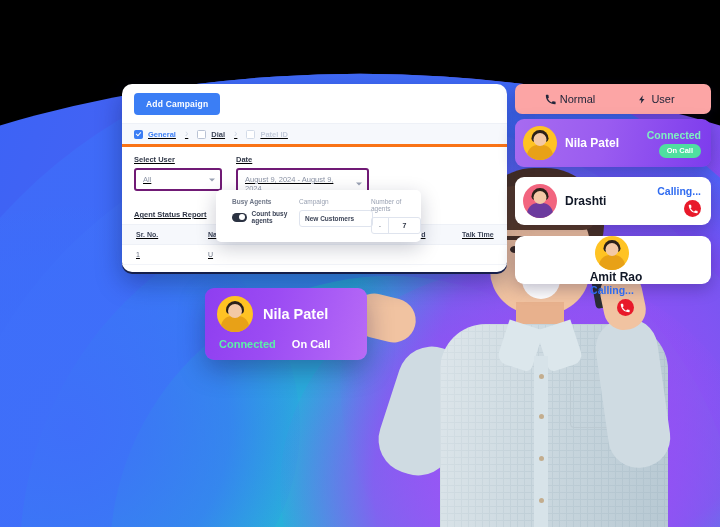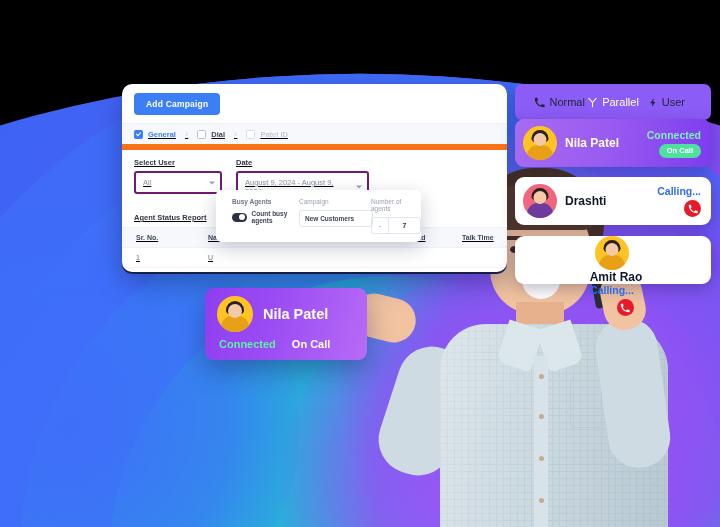--- a/index.html
+++ b/index.html
@@ -69,21 +69,21 @@
     text-decoration:underline;
   }
   .dash-top{padding:9px 12px 8px 12px;}
   .add-campaign{
     display:inline-block;background:#3b7ef5;color:#fff;border:none;
     font-size:8.5px;font-weight:bold;letter-spacing:.2px;
     padding:6px 12px;border-radius:4px;cursor:pointer;
   }
   .steps{
     display:flex;align-items:center;gap:9px;
-    background:#f6f8fc;border-top:1px solid #eef1f7;border-bottom:6px solid #f97316;
+    background:#f6f8fc;border-top:1px solid #eef1f7;border-bottom:3px solid #f97316;
     padding:5px 12px;
   }
   .step{display:flex;align-items:center;gap:5px;font-size:7.5px;font-weight:bold;}
   .step .box{width:7px;height:7px;border-radius:1.5px;border:1px solid #b9c2d4;background:#fff;
     display:inline-block;position:relative;}
   .step.done .box{background:#3b7ef5;border-color:#3b7ef5;}
   .step.done .box:after{
     content:"";position:absolute;left:1.6px;top:.4px;width:2px;height:4px;
     border:solid #fff;border-width:0 1.2px 1.2px 0;transform:rotate(42deg);
   }
@@ -142,22 +142,22 @@
     font-size:6.5px;color:#3d4558;padding:4px 5px;width:62px;font-weight:bold;
   }
   .stepper{display:flex;border:1px solid #dfe4ee;border-radius:3px;overflow:hidden;width:48px;}
   .stepper .minus{width:16px;text-align:center;font-size:7px;color:#6f7788;padding:4px 0;
     border-right:1px solid #dfe4ee;cursor:pointer;}
   .stepper .val{flex:1;text-align:center;font-size:7px;color:#2f3646;padding:4px 0;font-weight:bold;}
 
   
   .dialmode{
     position:absolute;left:515px;top:84px;width:196px;height:30px;
-    background:#8b5cf6;border-radius:7px;display:flex;align-items:center;
-    box-shadow:0 4px 14px rgba(25,20,70,.28);padding:18px;box-sizing:border-box;
+    background:#fca5a5;border-radius:7px;display:flex;align-items:center;
+    box-shadow:0 4px 14px rgba(25,20,70,.28);padding:12px;box-sizing:border-box;
   }
   .dm{
     display:flex;align-items:center;justify-content:center;gap:4px;flex:1;height:100%;
     font-size:11px;color:#22263a;border-radius:5px;cursor:pointer;
   }
   .dm.active{background:#a855f7;color:#fff;}
   .dm svg{display:block;}
 
   
   .callcard{
@@ -399,26 +399,20 @@
     </div>
   </div>
 
   <div class="dialmode">
     <div class="dm">
       <svg width="11" height="11" viewBox="0 0 24 24">
         <path fill="currentColor" d="M6.6 10.8c1.7 3.3 4.3 5.9 7.6 7.6l2.5-2.5c.3-.3.8-.4 1.2-.3 1.3.4 2.6.7 4 .7.7 0 1.2.5 1.2 1.2V21c0 .7-.5 1.2-1.2 1.2C10.4 22.2 1.8 13.6 1.8 3c0-.7.5-1.2 1.2-1.2h3.5c.7 0 1.2.5 1.2 1.2 0 1.4.2 2.7.7 4 .1.4 0 .9-.3 1.2l-2.5 2.6z"></path>
       </svg>
       <span>Normal</span>
     </div>
-    <div class="dm active">
-      <svg width="11" height="11" viewBox="0 0 24 24">
-        <path fill="none" stroke="currentColor" stroke-width="2.4" stroke-linecap="round" d="M4 3l8 9 8-9M12 12v9"></path>
-      </svg>
-      <span>Parallel</span>
-    </div>
     <div class="dm">
       <svg width="10" height="11" viewBox="0 0 24 24">
         <path fill="currentColor" d="M14 2L5 13.5h5.5L9 22l9-11.5h-5.5z"></path>
       </svg>
       <span>User</span>
     </div>
   </div>
 
   <div class="callcard connected">
     <div class="avatar av-nila">

